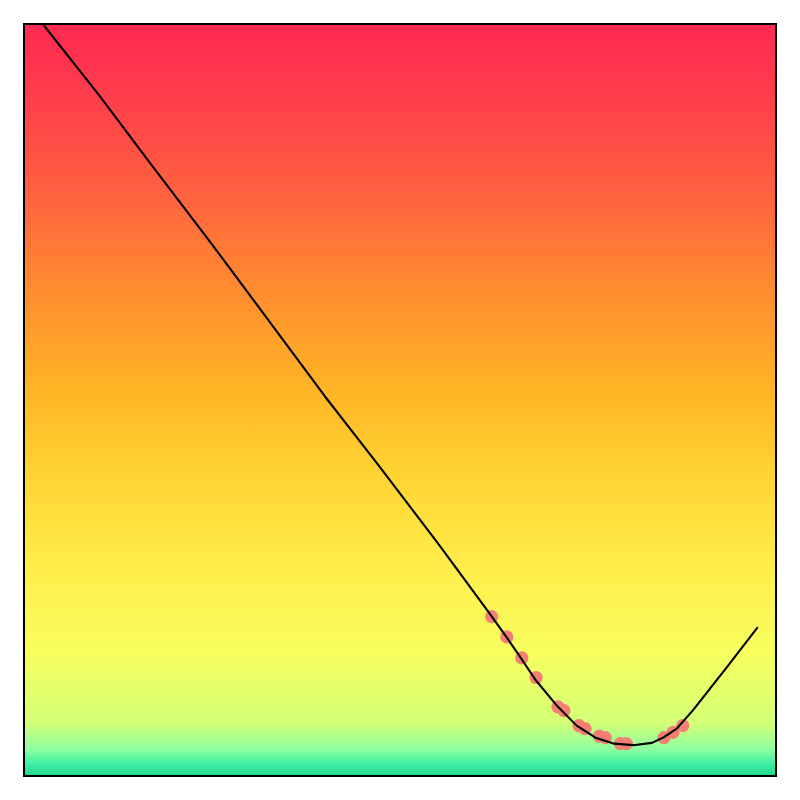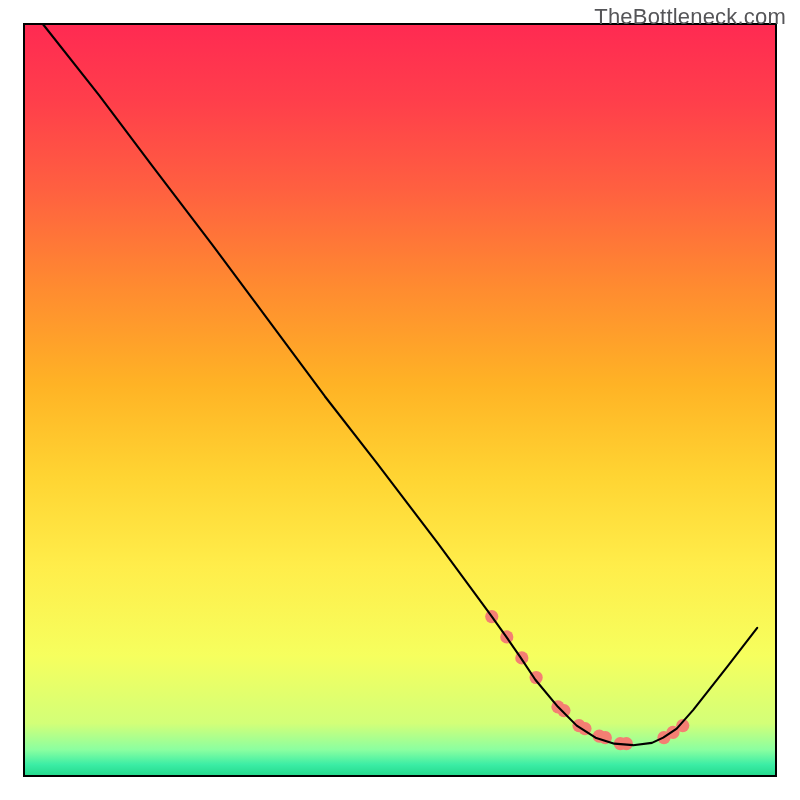--- a/index.html
+++ b/index.html
@@ -32,21 +32,20 @@
     left: 0;
     width: 800px;
     height: 800px;
     display: block;
   }
 </style>
 </head>
 <body>
 
 <div class="chart-container">
-  <div class="watermark">TheBottleneck.com</div>
   <svg class="plot" viewBox="0 0 800 800">
     <defs>
       <linearGradient id="bg-grad" x1="0" y1="0" x2="0" y2="1">
           <stop offset="0.00%" stop-color="#FF2A52"></stop>
           <stop offset="10.00%" stop-color="#FF3E4B"></stop>
           <stop offset="22.00%" stop-color="#FF6040"></stop>
           <stop offset="35.00%" stop-color="#FF8B30"></stop>
           <stop offset="48.00%" stop-color="#FFB325"></stop>
           <stop offset="60.00%" stop-color="#FFD432"></stop>
           <stop offset="72.00%" stop-color="#FFED4A"></stop>

